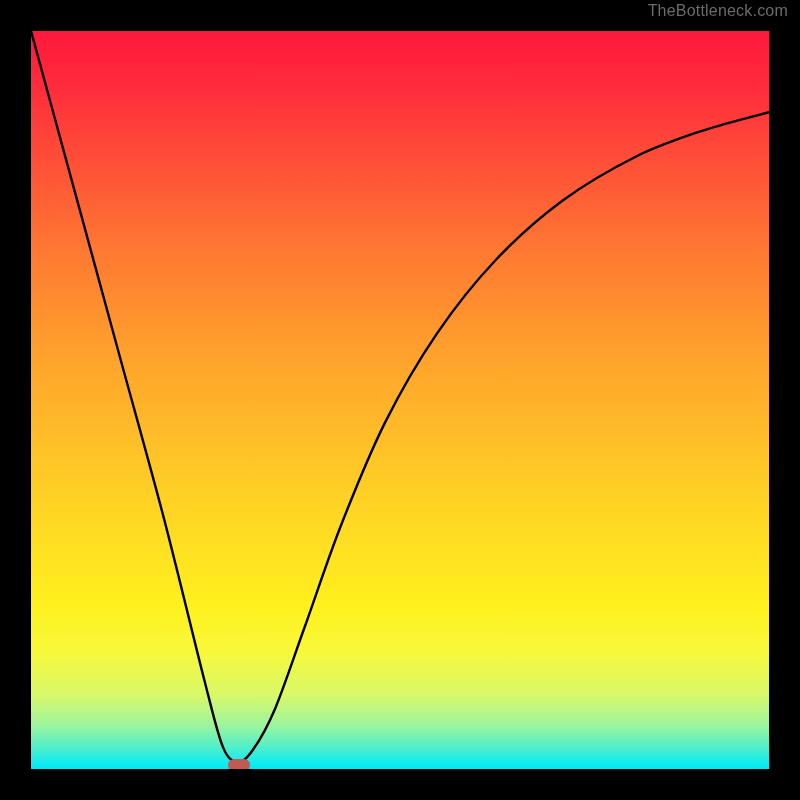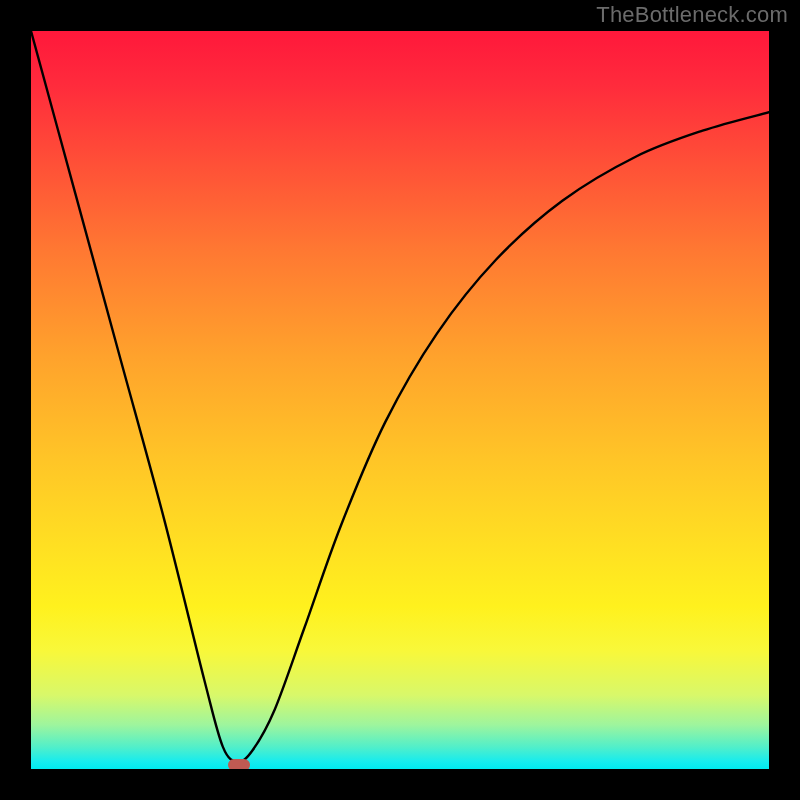--- a/index.html
+++ b/index.html
@@ -15,21 +15,21 @@
     position: relative;
     width: 800px;
     height: 800px;
     background: #000;
   }
   .watermark {
     position: absolute;
     top: 2px;
     right: 12px;
     color: #6b6b6b;
-    font-size: 22px;
+    font-size: 16px;
     font-weight: 500;
     letter-spacing: 0.2px;
     z-index: 5;
   }
   .plot {
     position: absolute;
     left: 31px;
     top: 31px;
     width: 738px;
     height: 738px;

